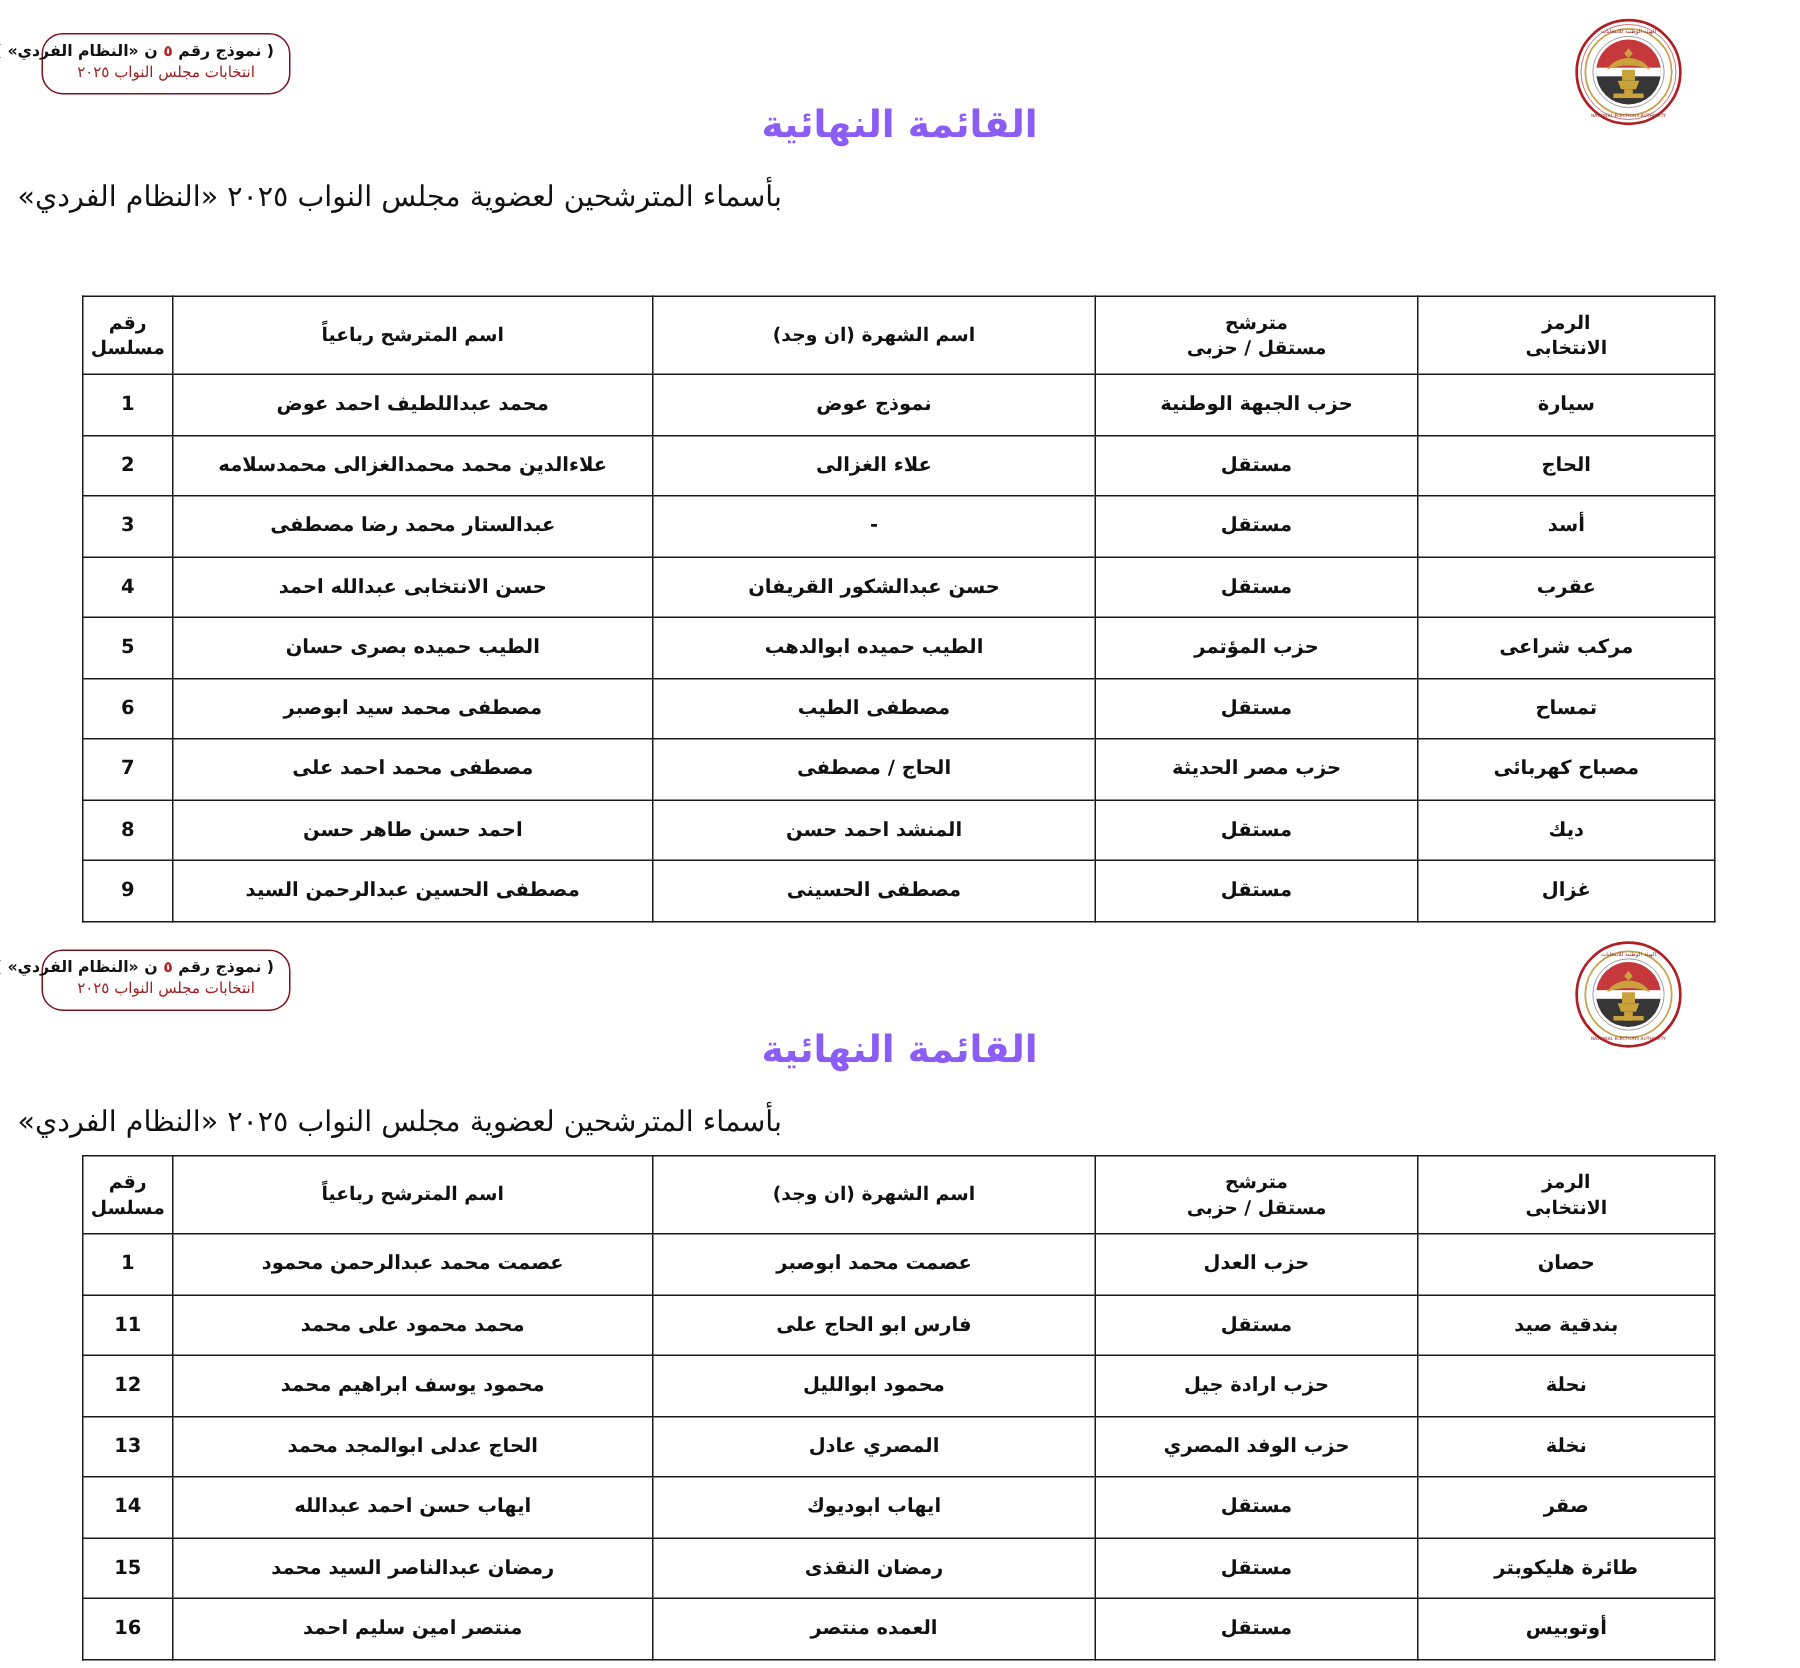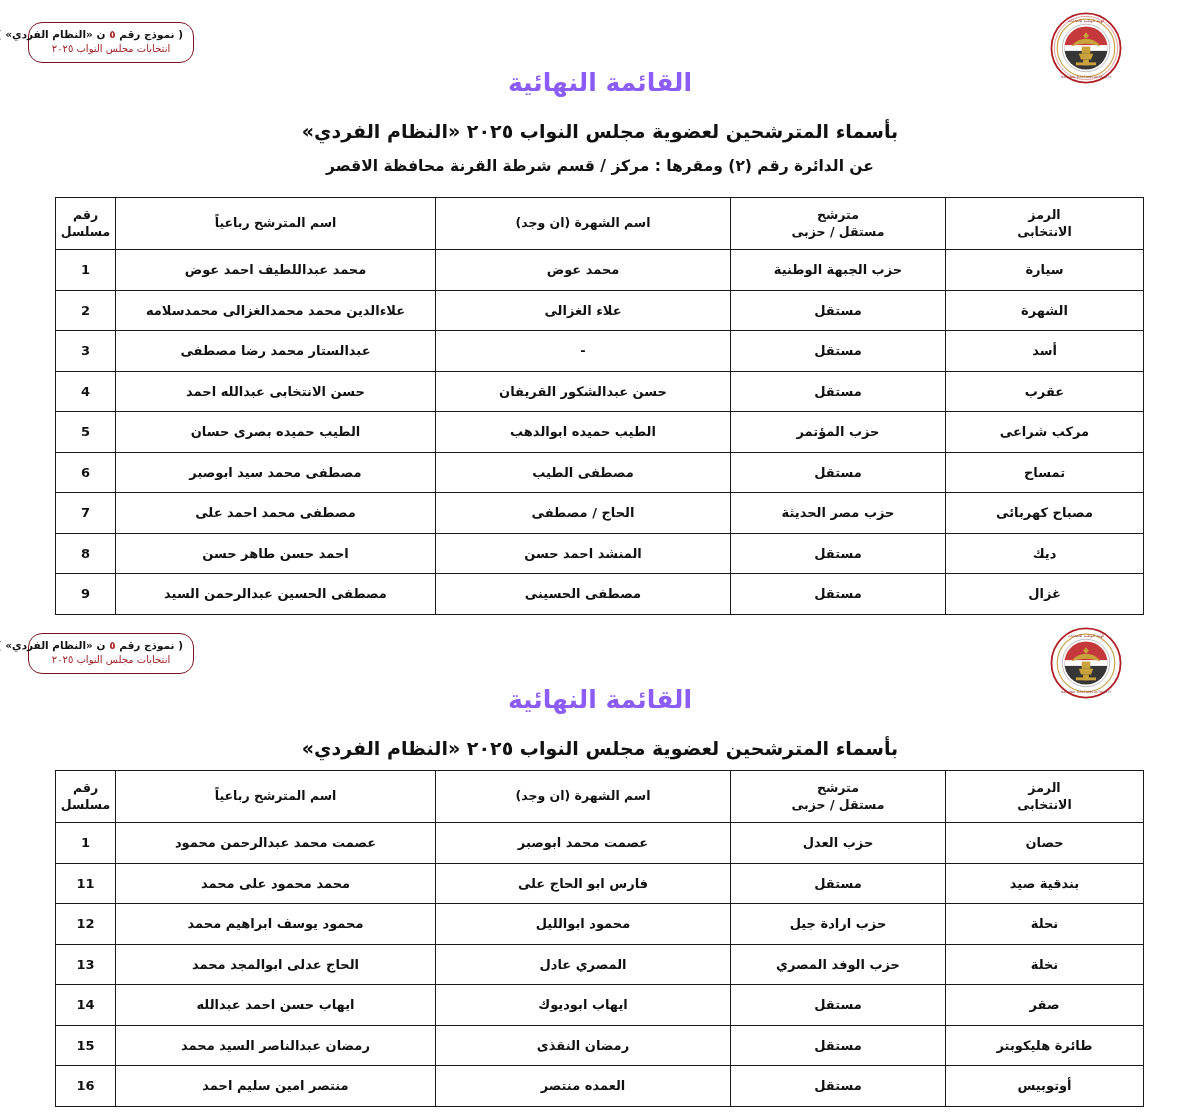--- a/index.html
+++ b/index.html
@@ -60,25 +60,26 @@
 
   
   .doc-title {
     text-align: center;
     color: #8b5cf6;
     font-weight: bold;
     font-size: 25px;
     letter-spacing: 0px;
   }
   .doc-sub {
-    text-align: center;
+    text-align: left;
     color: #111;
-    font-weight: bold;
+    font-weight: normal;
     font-size: 19px;
     margin-top: 12px;
+    margin-left: 12px;
   }
   .doc-district {
     text-align: center;
     color: #111;
     font-weight: bold;
     font-size: 15.5px;
     margin-top: 9px;
   }
 
   
@@ -150,21 +151,20 @@
         <g stroke="#b01f24" stroke-width="0.6" fill="none">
           <circle cx="50" cy="50" r="44"></circle>
         </g>
         <text x="50" y="14" fill="#8e2b2b" font-size="5.2" text-anchor="middle" font-family="DejaVu Sans, sans-serif">الهيئة الوطنية للانتخابات</text>
         <text x="50" y="92" fill="#8e2b2b" font-size="4.1" text-anchor="middle" font-family="DejaVu Sans, sans-serif">NATIONAL ELECTIONS AUTHORITY</text>
       </svg>
     </div>
 
     <div class="doc-title" style="position:absolute; top:68px; left:0; right:0;">القائمة النهائية</div>
     <div class="doc-sub" style="position:absolute; top:108px; left:0; right:0;">بأسماء المترشحين لعضوية مجلس النواب ٢٠٢٥ «النظام الفردي»</div>
-    <div class="doc-district" style="position:absolute; top:148px; left:0; right:0;">عن الدائرة رقم  (٢)   ومقرها : مركز / قسم شرطة  القرنة   محافظة  الاقصر</div>
 
     <div class="tbl-holder" style="top:197px;">
       <table class="cands">
         <colgroup>
           <col class="c-sym">
             <col class="c-aff">
             <col class="c-nick">
             <col class="c-name">
             <col class="c-no">
         </colgroup>
@@ -183,26 +183,26 @@
             <th>
               <span class="hdr-two-line">رقم</span>
               <span class="hdr-two-line">مسلسل</span>
             </th>
           </tr>
         </thead>
         <tbody>
             <tr>
               <td>سيارة</td>
               <td>حزب الجبهة الوطنية</td>
-              <td>محمد عوض</td>
+              <td>نموذج عوض</td>
               <td>محمد عبداللطيف احمد عوض</td>
               <td class="num-cell">1</td>
             </tr>
             <tr>
-              <td>الشهرة</td>
+              <td>الحاج</td>
               <td>مستقل</td>
               <td>علاء الغزالى</td>
               <td>علاءالدين محمد محمدالغزالى محمدسلامه</td>
               <td class="num-cell">2</td>
             </tr>
             <tr>
               <td>أسد</td>
               <td>مستقل</td>
               <td>-</td>
               <td>عبدالستار محمد رضا مصطفى</td>

